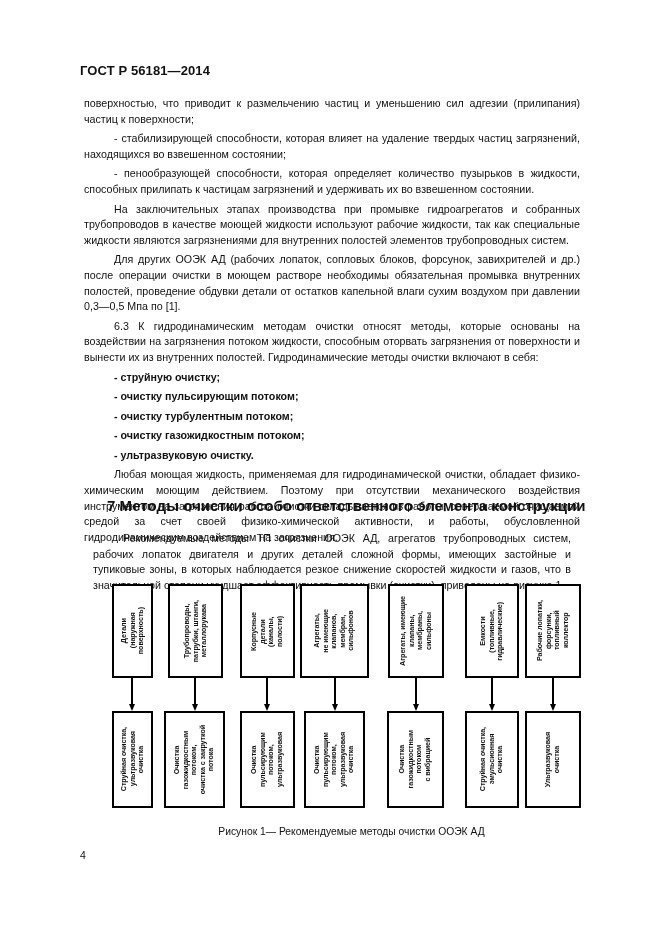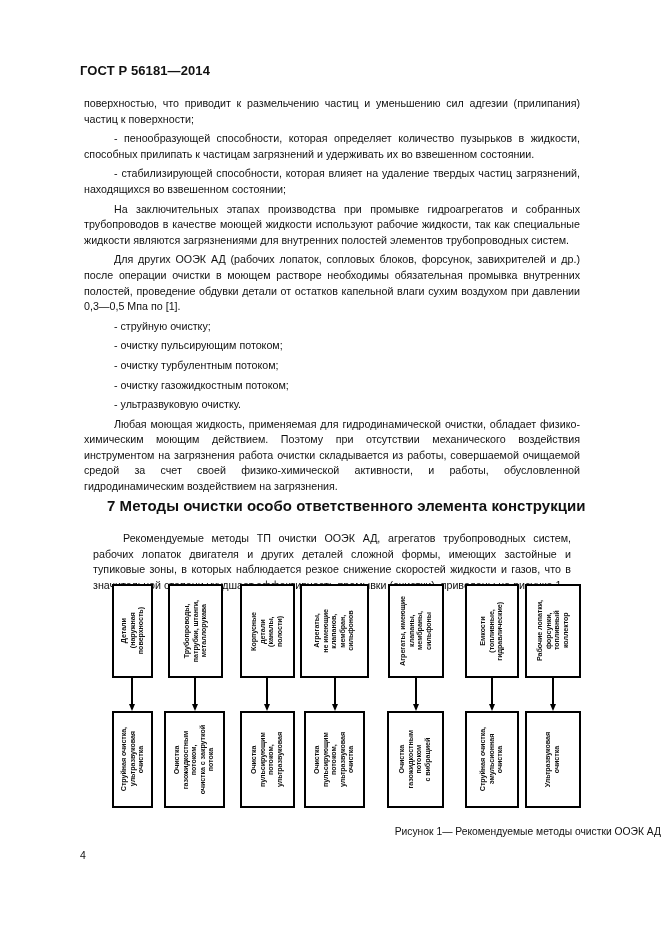--- a/index.html
+++ b/index.html
@@ -35,20 +35,21 @@
     .body-text p {
       margin: 4px;
       text-indent: 30px;
     }
     .body-text p.noindent {
       text-indent: 0;
     }
     .body-text p.item {
       text-indent: 0;
       padding-left: 30px;
+      font-weight: bold;
     }
     .section-heading {
       position: absolute;
       left: 107px;
       top: 497px;
       font-size: 15px;
       font-weight: bold;
       letter-spacing: 0.05px;
     }
     .section-text {
@@ -104,43 +105,44 @@
       height: 0;
       border-left: 3.5px solid transparent;
       border-right: 3.5px solid transparent;
       border-top: 7px solid #000;
     }
     .caption {
       position: absolute;
       left: 0;
       width: 661px;
       top: 826px;
-      text-align: right;
+      text-align: center;
       font-size: 10.3px;
       padding-left: 42px;
       box-sizing: border-box;
     }
     .page-number {
       position: absolute;
       left: 80px;
       top: 849px;
       font-size: 10.5px;
     }
   </style>
 </head>
 <body>
 
 <div class="page-header">ГОСТ Р 56181—2014</div>
 
 <div class="body-text">
   <p class="noindent">поверхностью, что приводит к размельчению частиц и уменьшению сил адгезии (прилипания) частиц к поверхности;</p>
+  <p>- стабилизирующей способности, которая влияет на удаление твердых частиц загрязнений, находящихся во взвешенном состоянии;</p>
   <p>- пенообразующей способности, которая определяет количество пузырьков в жидкости, способных прилипать к частицам загрязнений и удерживать их во взвешенном состоянии.</p>
-  <p>- стабилизирующей способности, которая влияет на удаление твердых частиц загрязнений, находящихся во взвешенном состоянии;</p>
   <p>На заключительных этапах производства при промывке гидроагрегатов и собранных трубопроводов в качестве моющей жидкости используют рабочие жидкости, так как специальные жидкости являются загрязнениями для внутренних полостей элементов трубопроводных систем.</p>
   <p>Для других ООЭК АД (рабочих лопаток, сопловых блоков, форсунок, завихрителей и др.) после операции очистки в моющем растворе необходимы обязательная промывка внутренних полостей, проведение обдувки детали от остатков капельной влаги сухим воздухом при давлении 0,3—0,5 Мпа по [1].</p>
+  <p>6.3 К гидродинамическим методам очистки относят методы, которые основаны на воздействии на загрязнения потоком жидкости, способным оторвать загрязнения от поверхности и вынести их из внутренних полостей. Гидродинамические методы очистки включают в себя:</p>
   <p class="item">- струйную очистку;</p>
   <p class="item">- очистку пульсирующим потоком;</p>
   <p class="item">- очистку турбулентным потоком;</p>
   <p class="item">- очистку газожидкостным потоком;</p>
   <p class="item">- ультразвуковую очистку.</p>
   <p>Любая моющая жидкость, применяемая для гидродинамической очистки, обладает физико-химическим моющим действием. Поэтому при отсутствии механического воздействия инструментом на загрязнения работа очистки складывается из работы, совершаемой очищаемой средой за счет своей физико-химической активности, и работы, обусловленной гидродинамическим воздействием на загрязнения.</p>
 </div>
 
 <div class="section-heading">7 Методы очистки особо ответственного элемента конструкции</div>
 

